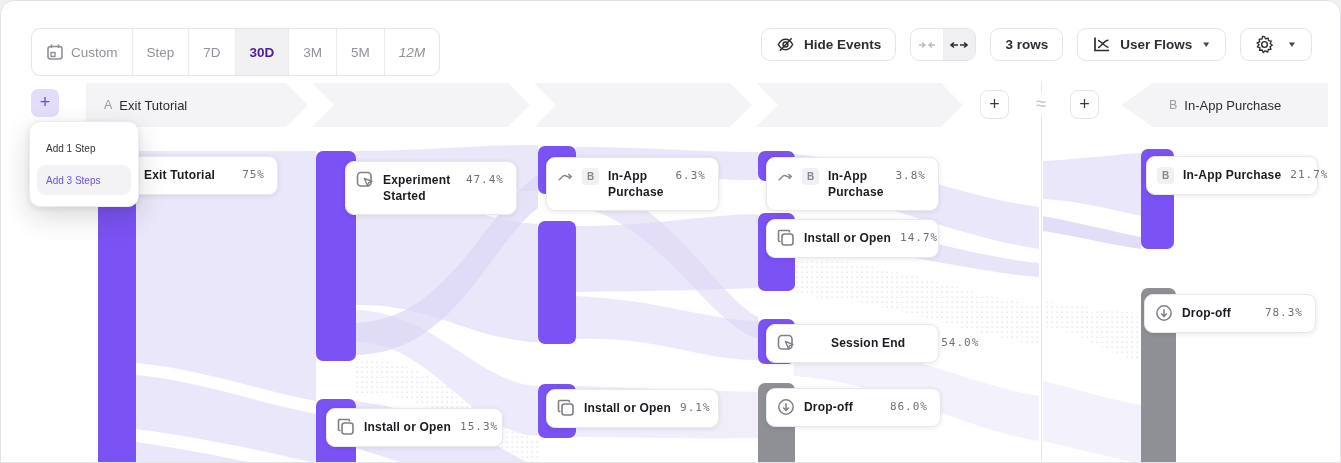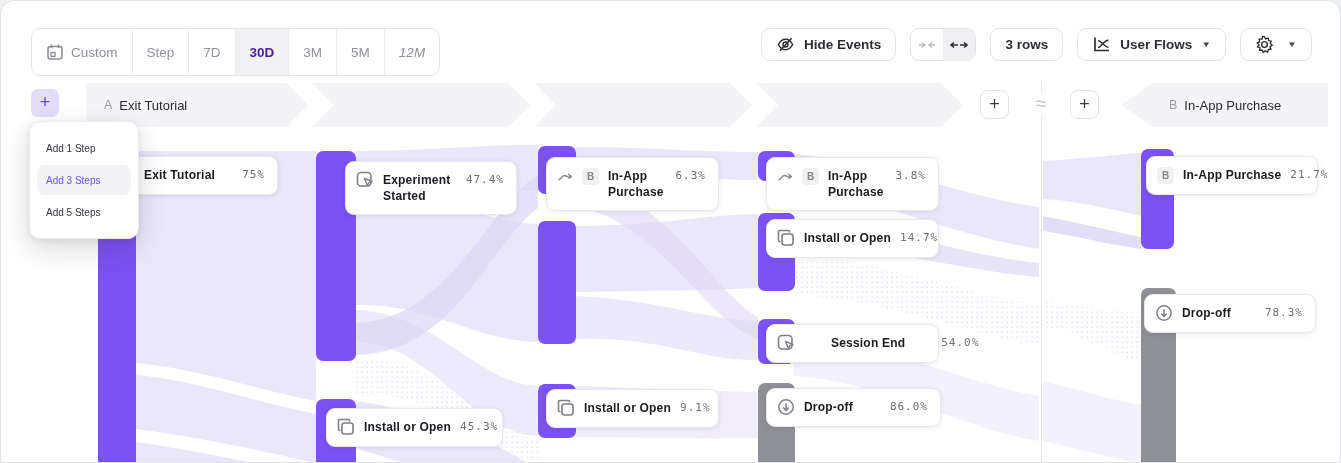--- a/index.html
+++ b/index.html
@@ -292,21 +292,21 @@
     <span class="ttl">Experiment Started</span>
     <span class="pct">47.4%</span>
   </div>
 
   <div class="card nowrap n2">
     <svg class="cicon" viewBox="0 0 18 18">
       <rect x="5" y="5" width="11" height="11" rx="2.5" fill="none" stroke="#7f8087" stroke-width="1.6"></rect>
       <path d="M3.5 12.5 L2.5 12.5 Q1.5 12.5 1.5 11.5 L1.5 2.5 Q1.5 1.5 2.5 1.5 L11.5 1.5 Q12.5 1.5 12.5 2.5 L12.5 3.5" fill="none" stroke="#7f8087" stroke-width="1.6"></path>
     </svg>
     <span class="ttl">Install or Open</span>
-    <span class="pct">45.3%</span>
+    <span class="pct">15.3%</span>
   </div>
 
   <div class="card n3">
     <svg class="jump" viewBox="0 0 16 16">
       <path d="M1.5 11 C4 11 4.5 6.5 7.5 6.5 C10 6.5 10.5 8.8 13.5 7.8" fill="none" stroke="#84858c" stroke-width="1.5"></path>
       <path d="M11.3 5.2 L14.3 7.5 L11.8 9.8" fill="none" stroke="#84858c" stroke-width="1.5" stroke-linejoin="round"></path>
     </svg>
     <span class="badge">B</span>
     <span class="ttl">In-App Purchase</span>
     <span class="pct">6.3%</span>
@@ -370,17 +370,16 @@
       <circle cx="9" cy="9" r="7.2" fill="none" stroke="#7f8087" stroke-width="1.5"></circle>
       <path d="M9 5.2 V12 M6.2 9.6 L9 12.6 L11.8 9.6" fill="none" stroke="#7f8087" stroke-width="1.5" stroke-linejoin="round"></path>
     </svg>
     <span class="ttl">Drop-off</span>
     <span class="pct">78.3%</span>
   </div>
 
   <div class="menu">
     <div class="menu-item">Add 1 Step</div>
     <div class="menu-item active">Add 3 Steps</div>
-    <div class="menu-item">Add 5 Steps</div>
   </div>
 
   </div>
 </div>
 
 </body></html>

